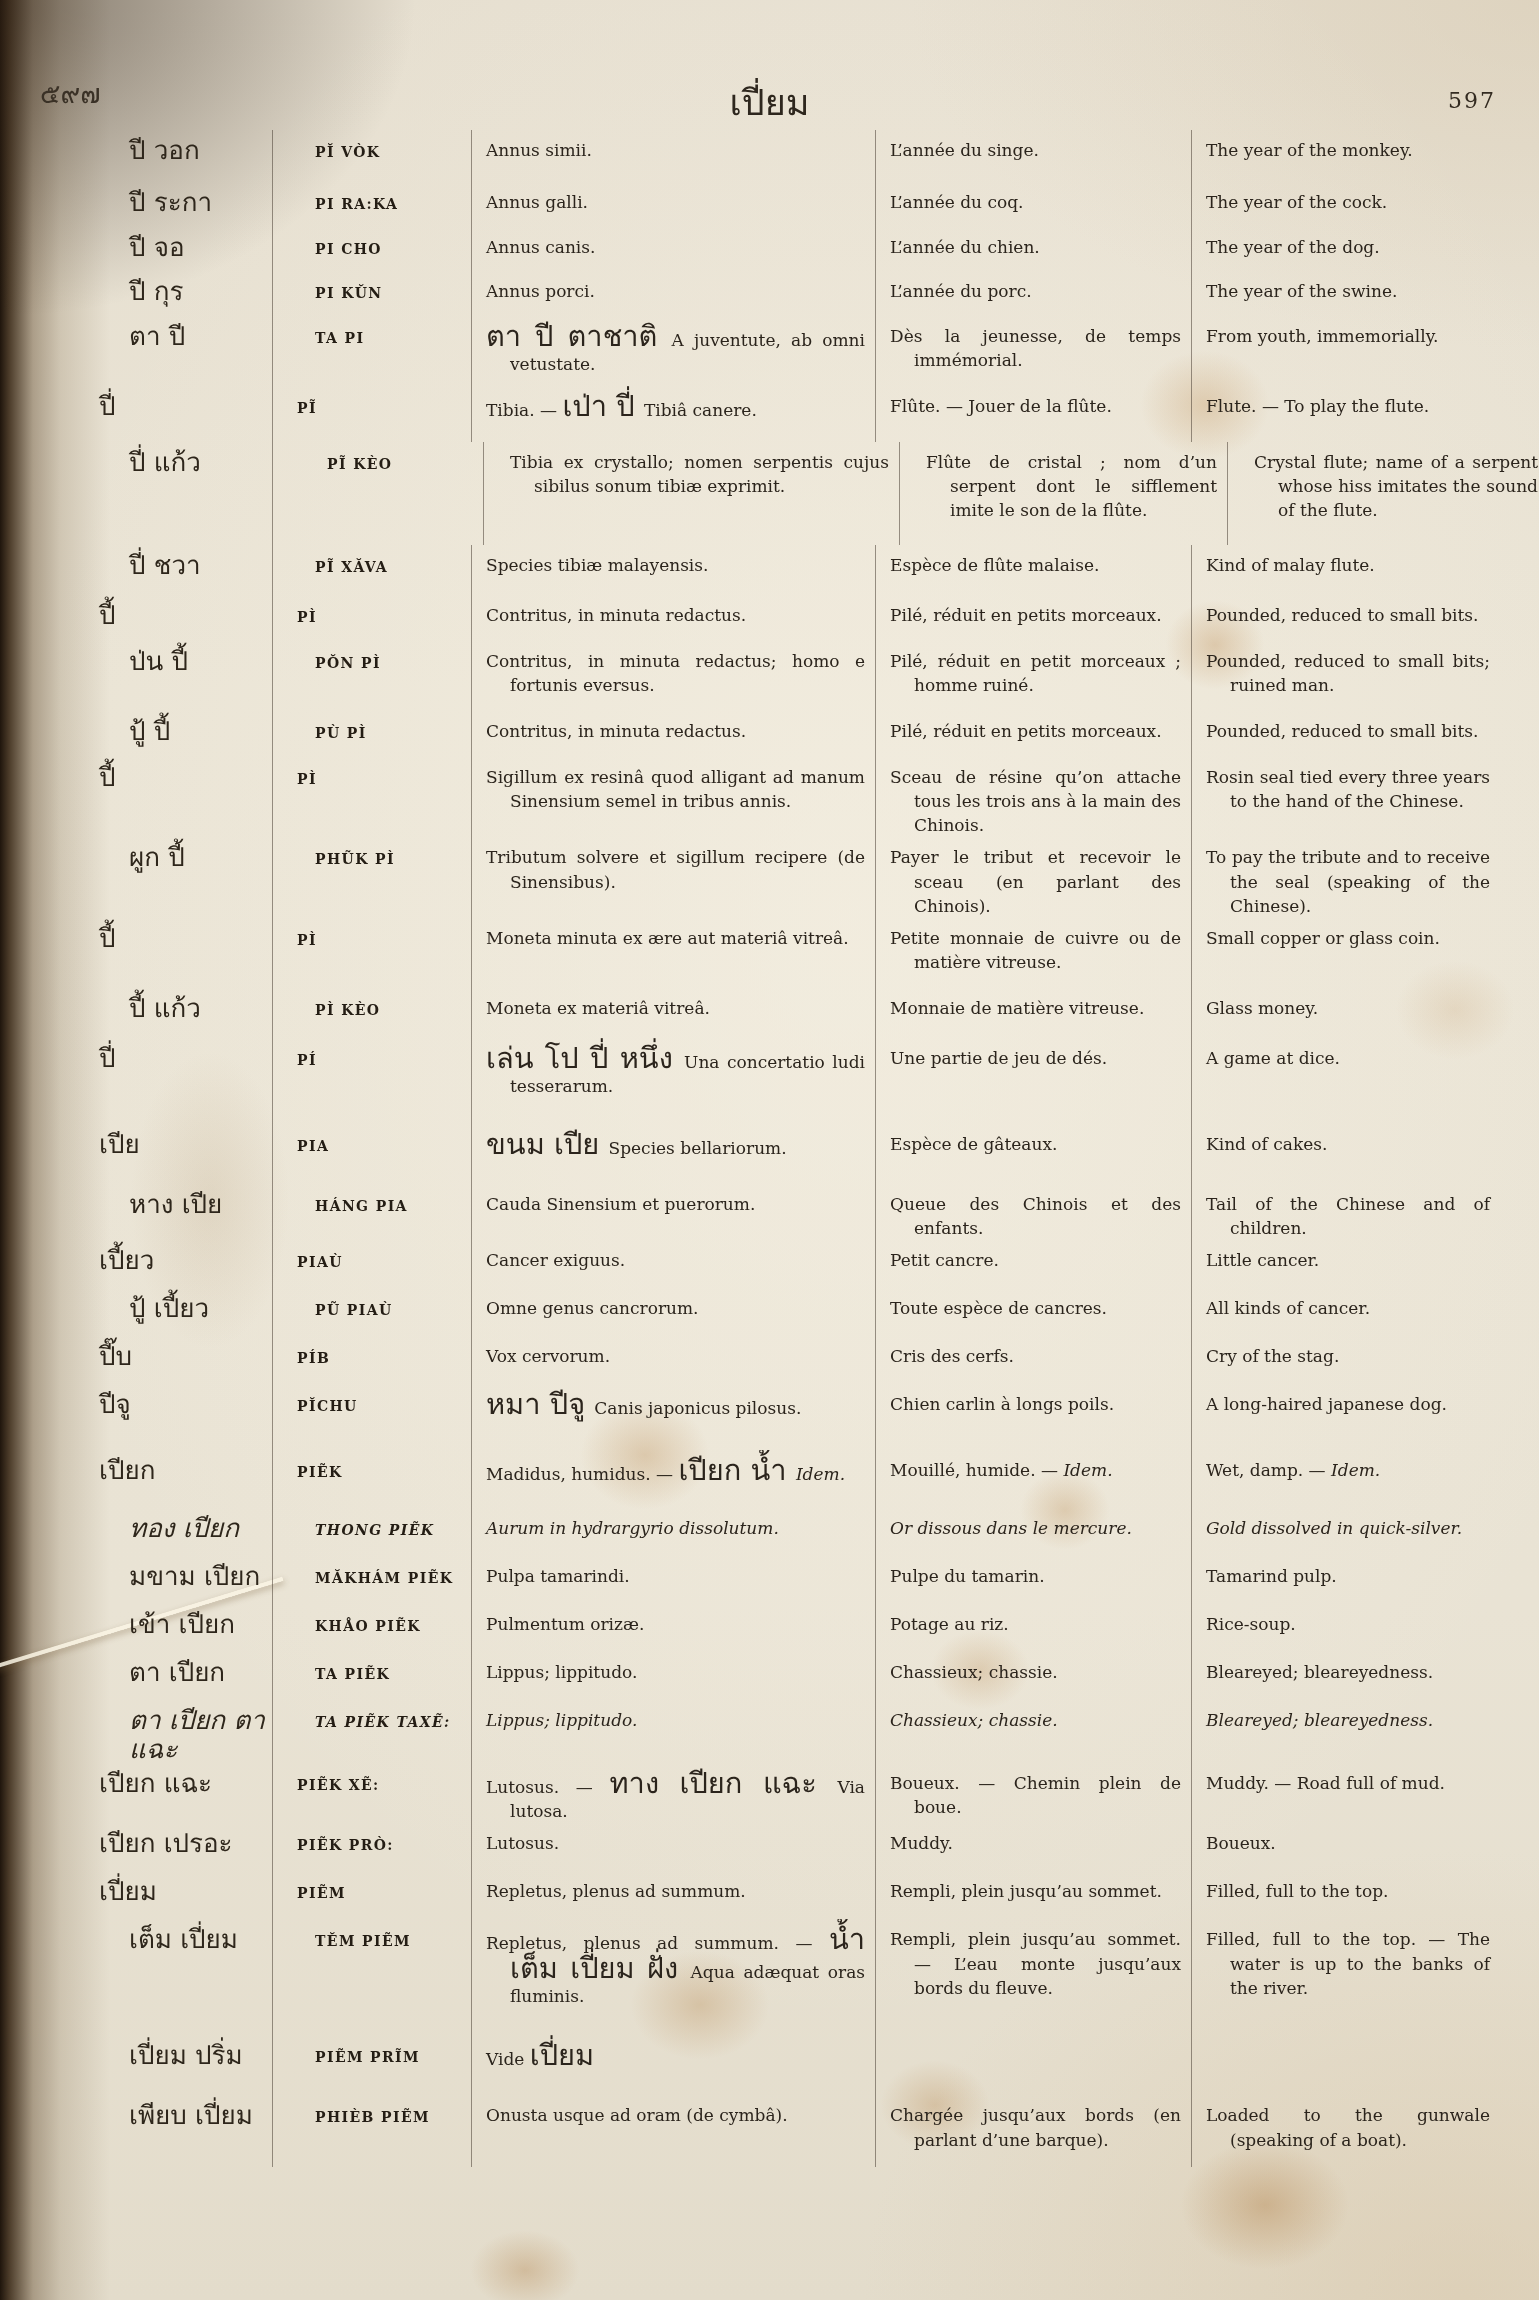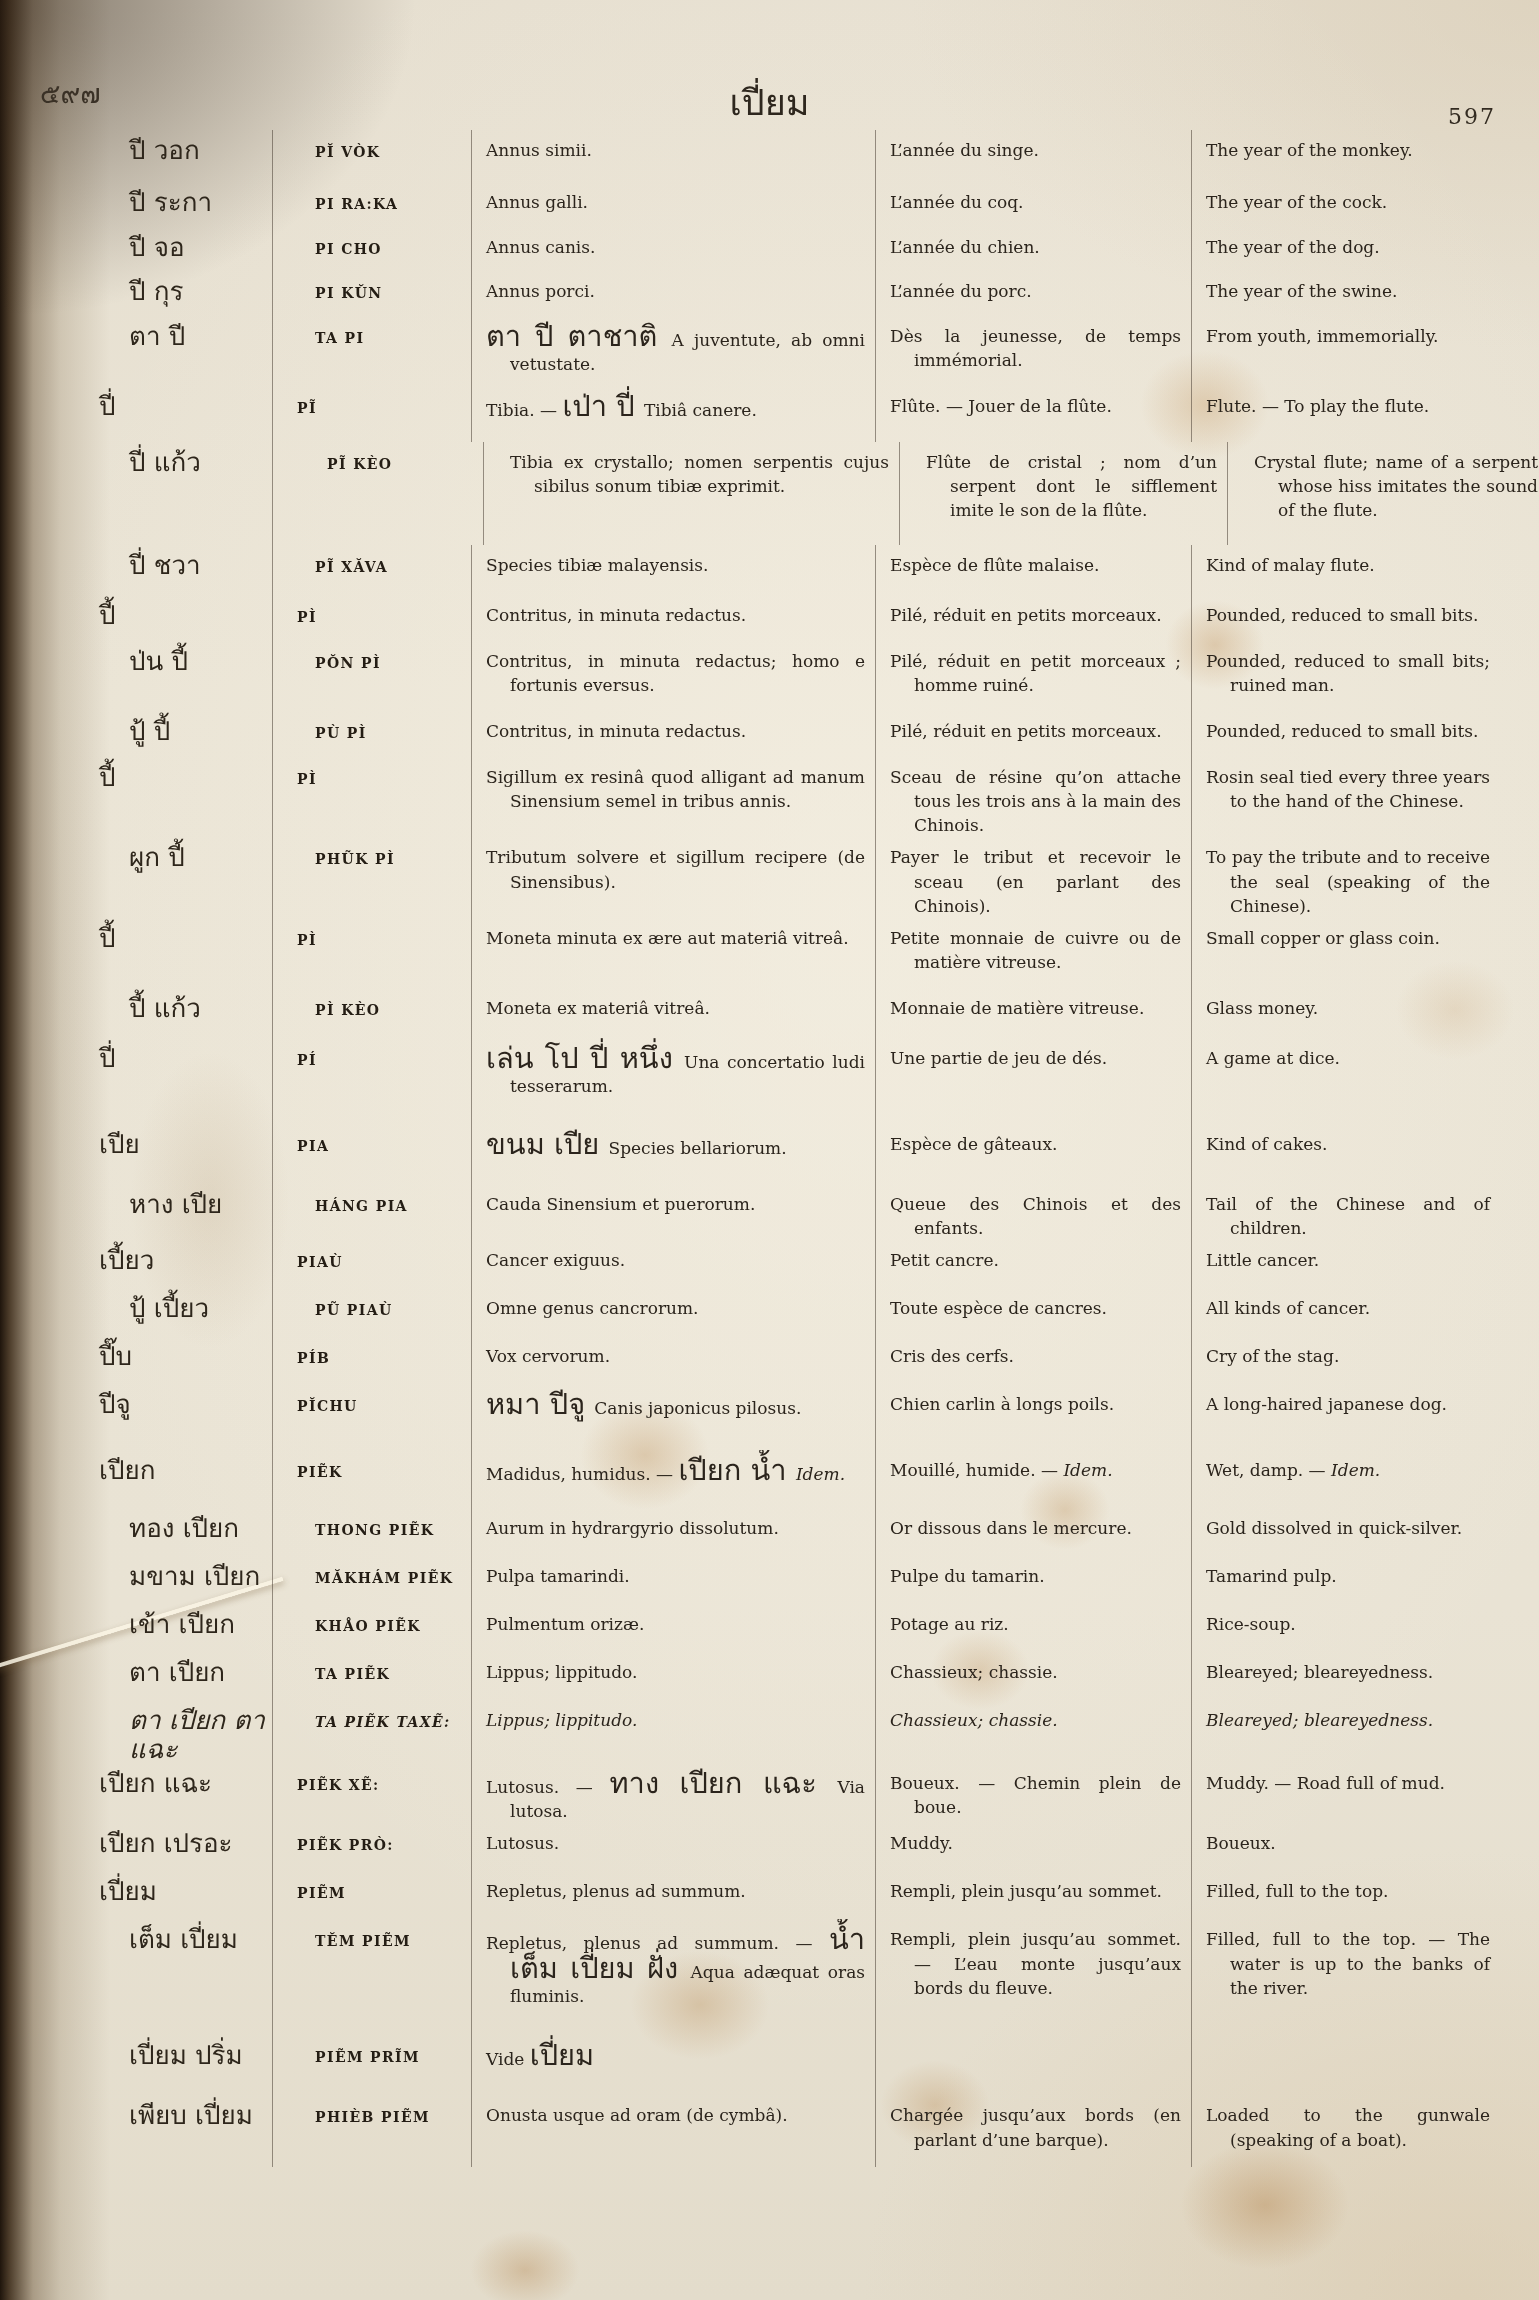--- a/index.html
+++ b/index.html
@@ -31,21 +31,21 @@
   .crease{
     position:absolute;left:-40px;top:1625px;width:330px;height:4px;
     background:rgba(250,244,228,.85);
     box-shadow:0 3px 6px rgba(120,95,60,.45);
     transform:rotate(-17deg);
   }
   .stain{position:absolute;border-radius:50%;pointer-events:none;}
   
   .thai-folio{position:absolute;left:40px;top:72px;font-size:27px;color:#3a3126;}
   .thai-header{position:absolute;left:0;right:0;top:74px;text-align:center;font-size:36px;color:#2e271e;}
-  .folio{position:absolute;left:1448px;top:104px;font-size:22px;letter-spacing:2px;color:#332b21;}
+  .folio{position:absolute;left:1448px;top:88px;font-size:22px;letter-spacing:2px;color:#332b21;}
   
   .table{
     position:absolute;left:85px;top:130px;width:1415px;
   }
   .row{display:grid;grid-template-columns:188px 199px 404px 316px 308px;}
   .cell{overflow:hidden;border-right:1px solid rgba(74,64,52,.55);}
   .cell:last-child{border-right:none;}
   .c-thai{
     font-size:26px;line-height:1.1;padding:6px 6px 0 14px;color:#2e261b;
     font-family:"DejaVu Sans","Liberation Sans",sans-serif;
@@ -247,21 +247,21 @@
         <div class="cell c-def">Chien carlin à longs poils.</div>
         <div class="cell c-def">A long-haired japanese dog.</div>
       </div>
       <div class="row" style="min-height: 58px;">
         <div class="cell c-thai">เปียก</div>
         <div class="cell c-translit">PIẼK</div>
         <div class="cell c-def"><span>Madidus, humidus. — </span><span class="thai">เปียก น้ำ </span><span class="italic">Idem.</span></div>
         <div class="cell c-def"><span>Mouillé, humide. — </span><span class="italic">Idem.</span></div>
         <div class="cell c-def"><span>Wet, damp. — </span><span class="italic">Idem.</span></div>
       </div>
-      <div class="row ind" style="min-height: 48px;">
+      <div class="row ind" style="min-height: 48px; font-style: italic;">
         <div class="cell c-thai">ทอง เปียก</div>
         <div class="cell c-translit">THONG PIẼK</div>
         <div class="cell c-def">Aurum in hydrargyrio dissolutum.</div>
         <div class="cell c-def">Or dissous dans le mercure.</div>
         <div class="cell c-def">Gold dissolved in quick-silver.</div>
       </div>
       <div class="row ind" style="min-height: 48px;">
         <div class="cell c-thai">มขาม เปียก</div>
         <div class="cell c-translit">MĂKHÁM PIẼK</div>
         <div class="cell c-def">Pulpa tamarindi.</div>

